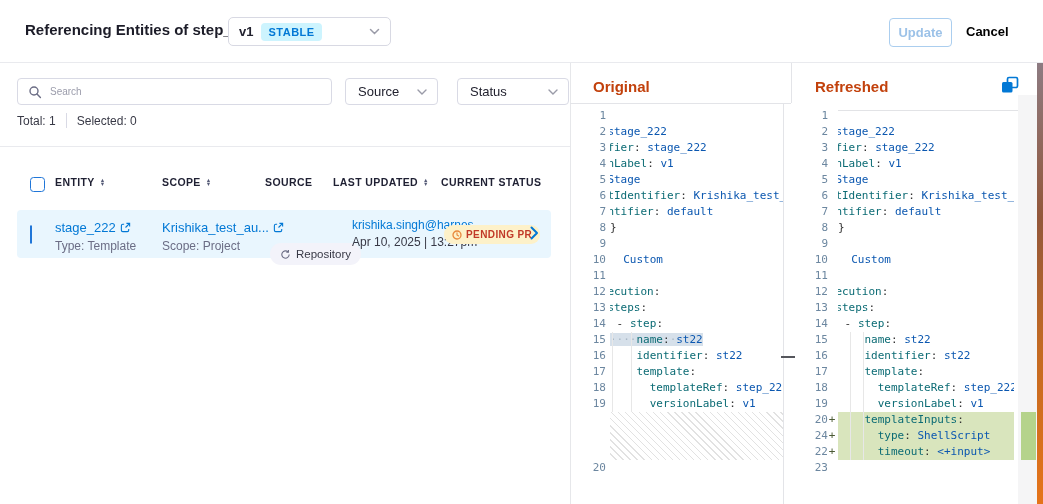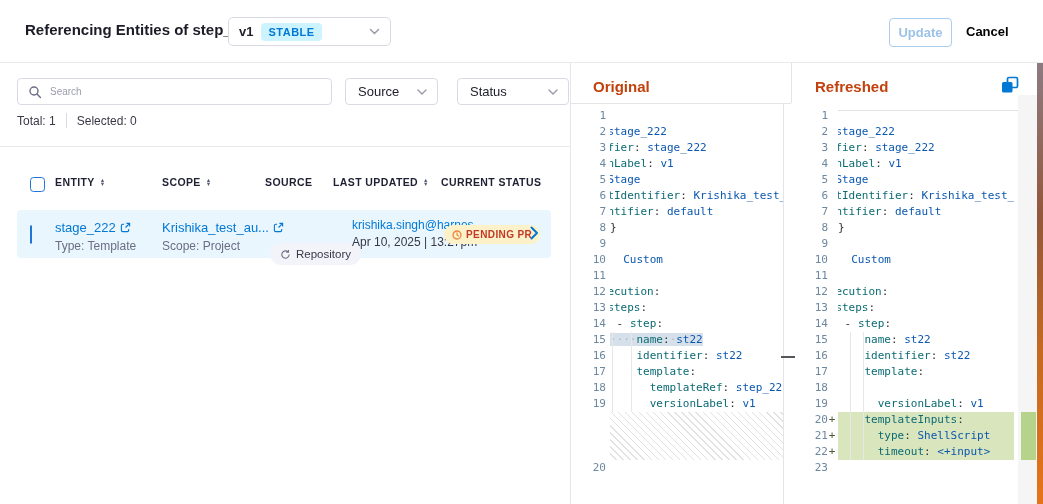--- a/index.html
+++ b/index.html
@@ -298,24 +298,24 @@
       <div class="crow"><span class="gut">8</span><span class="plus"></span><span class="ct"><span class="tp">}</span></span></div>
       <div class="crow"><span class="gut">9</span><span class="plus"></span><span class="ct"></span></div>
       <div class="crow"><span class="gut">10</span><span class="plus"></span><span class="ct"><span class="tp">  </span><span class="tv">Custom</span></span></div>
       <div class="crow"><span class="gut">11</span><span class="plus"></span><span class="ct"></span></div>
       <div class="crow"><span class="gut">12</span><span class="plus"></span><span class="ct"><span class="clip"><span class="tk">e</span></span><span class="tk">cution</span><span class="tp">:</span></span></div>
       <div class="crow"><span class="gut">13</span><span class="plus"></span><span class="ct"><span class="clip"><span class="tk">s</span></span><span class="tk">teps</span><span class="tp">:</span></span></div>
       <div class="crow"><span class="gut">14</span><span class="plus"></span><span class="ct"><span class="tp"> - </span><span class="tk">step</span><span class="tp">:</span></span></div>
       <div class="crow"><span class="gut">15</span><span class="plus"></span><span class="ct"><span class="tp">    </span><span class="tk">name</span><span class="tp">: </span><span class="tv">st22</span></span></div>
       <div class="crow"><span class="gut">16</span><span class="plus"></span><span class="ct"><span class="tp">    </span><span class="tk">identifier</span><span class="tp">: </span><span class="tv">st22</span></span></div>
       <div class="crow"><span class="gut">17</span><span class="plus"></span><span class="ct"><span class="tp">    </span><span class="tk">template</span><span class="tp">:</span></span></div>
-      <div class="crow"><span class="gut">18</span><span class="plus"></span></div>
+      <div class="crow"><span class="gut">18</span><span class="plus"></span><span class="ct"><span class="tp">      </span><span class="tk">templateRef</span><span class="tp">: </span><span class="tv">step_222</span></span></div>
       <div class="crow"><span class="gut">19</span><span class="plus"></span><span class="ct"><span class="tp">      </span><span class="tk">versionLabel</span><span class="tp">: </span><span class="tv">v1</span></span></div>
       <div class="crow add"><span class="gut">20</span><span class="plus">+</span><span class="ct"><span class="tp">    </span><span class="tk">templateInputs</span><span class="tp">:</span></span></div>
-      <div class="crow add"><span class="gut">21</span><span class="plus">+</span><span class="ct"><span class="tp">      </span><span class="tk">type</span><span class="tp">: </span><span class="tv">ShellScript</span></span></div>
+      <div class="crow add"><span class="gut">24</span><span class="plus">+</span><span class="ct"><span class="tp">      </span><span class="tk">type</span><span class="tp">: </span><span class="tv">ShellScript</span></span></div>
       <div class="crow add"><span class="gut">22</span><span class="plus">+</span><span class="ct"><span class="tp">      </span><span class="tk">timeout</span><span class="tp">: </span><span class="tv">&lt;+input&gt;</span></span></div>
       <div class="crow"><span class="gut">23</span><span class="plus"></span><span class="ct"></span></div>
     </div>
 
   <div class="abs guide" style="left:612px;top:332px;height:80px;"></div>
   <div class="abs guide" style="left:631px;top:332px;height:80px;"></div>
   <div class="abs guide" style="left:850px;top:332px;height:128px;"></div>
   <div class="abs guide" style="left:863px;top:332px;height:128px;"></div>
 
   <div class="abs scroll-strip"></div>

